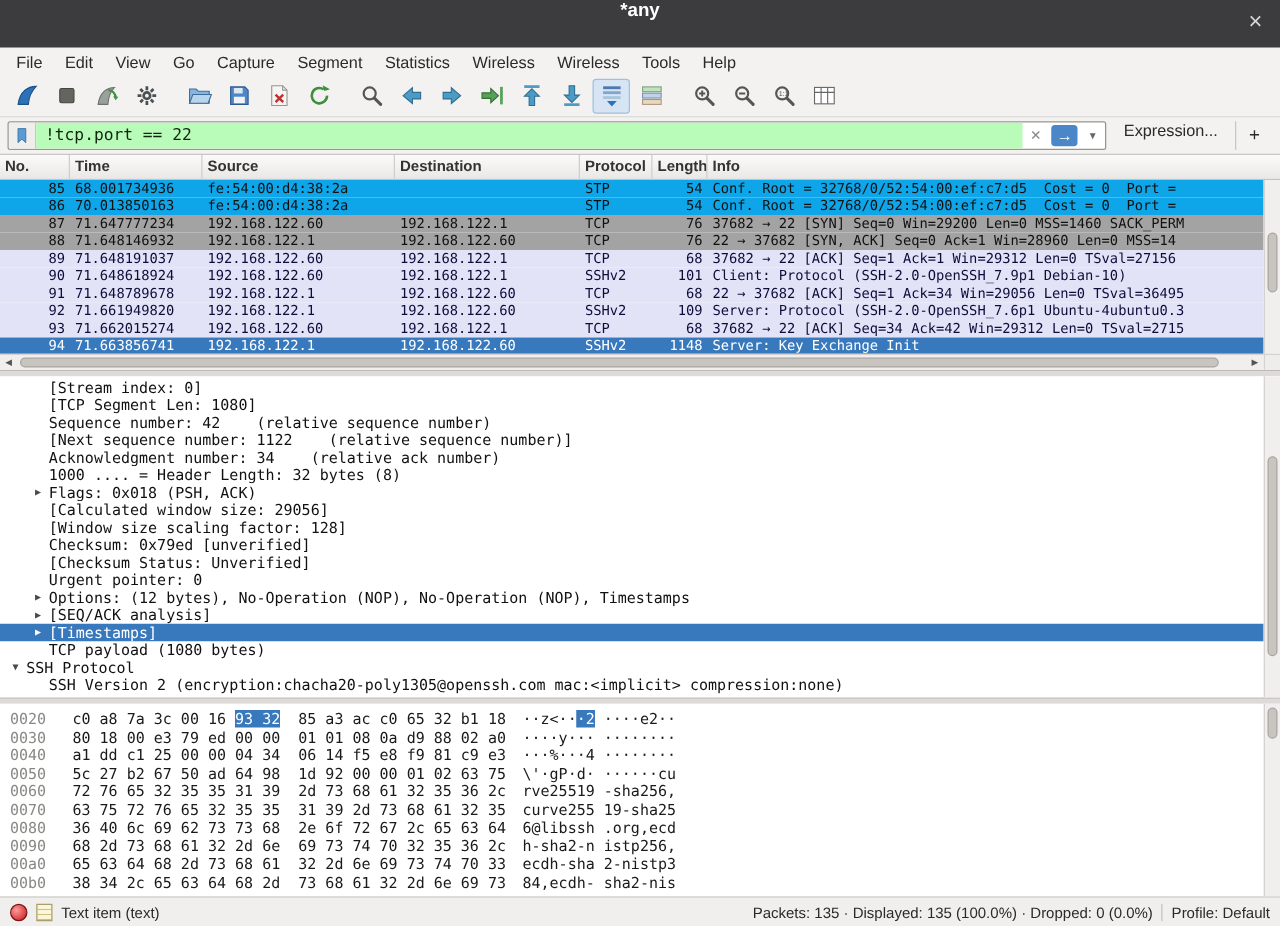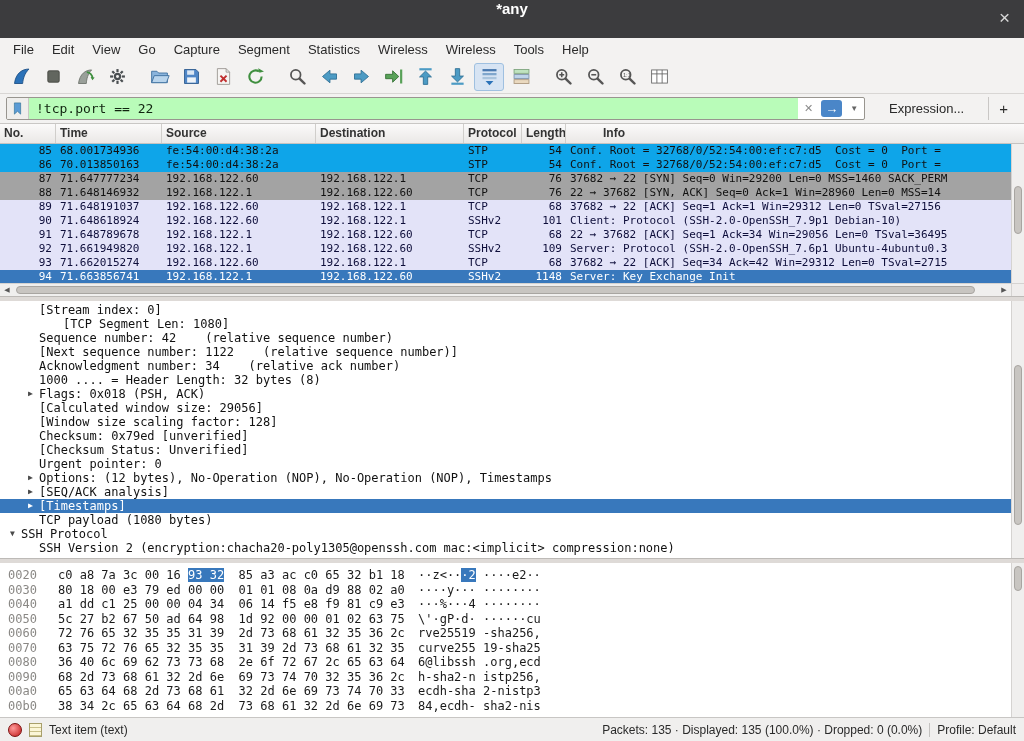--- a/index.html
+++ b/index.html
@@ -17,21 +17,21 @@
   .menu-item{padding:2px 9px;font-size:13px;color:#2a2a2a;white-space:nowrap}
 
   
   .toolbar{height:34px;background:#f3f2f1;display:flex;align-items:center;padding:0 5px;border-bottom:1px solid #d8d6d4;flex-shrink:0}
   .tb-btn{width:30px;height:28px;display:flex;align-items:center;justify-content:center;border-radius:3px;margin:0 1px;border:1px solid transparent}
   .tb-btn.active{background:#d7e4f3;border:1px solid #9fc0e0}
   .tb-ic,.tb-ic svg{width:21px;height:21px;display:block}
   .tb-sep{width:10px;height:22px}
 
   
-  .filterbar{height:30px;background:#f3f2f1;display:flex;align-items:center;padding:3px 6px;border-bottom:1px solid #c9c7c5;gap:16px;flex-shrink:0}
+  .filterbar{height:30px;background:#f3f2f1;display:flex;padding:3px 6px;border-bottom:1px solid #c9c7c5;gap:6px;flex-shrink:0}
   .fwrap{flex:1;display:flex;align-items:center;height:23px;border:1px solid #98958f;border-radius:2px;background:#fff;overflow:hidden}
   .fbookmark{width:22px;height:100%;display:flex;align-items:center;justify-content:center;background:#efeeec;border-right:1px solid #c9c7c5;flex-shrink:0}
   .fbookmark svg{width:15px;height:15px}
   .finput{flex:1;height:100%;background:#b9fcb9;display:flex;align-items:center;padding:0 7px;font-family:"DejaVu Sans Mono","Liberation Mono",monospace;font-size:13px;color:#10240f;overflow:hidden;white-space:nowrap}
   .fclear{color:#8a8a8a;font-size:11px;padding:0 6px}
   .fapply{width:21px;height:17px;background:#4a86c8;color:#fff;border-radius:3px;display:flex;align-items:center;justify-content:center;font-size:13px;margin:0 2px;line-height:1}
   .fcaret{color:#666;font-size:8px;padding:0 6px}
   .fexpr{font-size:13px;color:#2a2a2a;padding:0 8px;white-space:nowrap}
   .fadd{font-size:15px;color:#2a2a2a;padding:0 10px;border-left:1px solid #c9c7c5;align-self:stretch;display:flex;align-items:center}
 
@@ -309,21 +309,21 @@
   </div>
 
   <div class="plist">
     <div class="plheader">
         <div class="plh-cell" style="width: 56px;">No.</div>
         <div class="plh-cell" style="width: 106px;">Time</div>
         <div class="plh-cell" style="width: 154px;">Source</div>
         <div class="plh-cell" style="width: 148px;">Destination</div>
         <div class="plh-cell" style="width: 58px;">Protocol</div>
         <div class="plh-cell" style="width: 44px;">Length</div>
-        <div class="plh-cell" style="flex: 1 1 0%; border-right: none; margin-left: 33px;">Info</div>
+        <div class="plh-cell" style="flex: 1 1 0%; border-right: none;">Info</div>
       </div>
     <div class="plbody">
         <div class="pl-row stp"><div class="pl-cell c0" style="width: 56px;">85</div><div class="pl-cell c1" style="width: 106px;">68.001734936</div><div class="pl-cell c2" style="width: 154px;">fe:54:00:d4:38:2a</div><div class="pl-cell c3" style="width: 148px;"></div><div class="pl-cell c4" style="width: 58px;">STP</div><div class="pl-cell c5" style="width: 44px;">54</div><div class="pl-cell c6" style="flex: 1 1 0%;">Conf. Root = 32768/0/52:54:00:ef:c7:d5  Cost = 0  Port = </div></div>
         <div class="pl-row stp"><div class="pl-cell c0" style="width: 56px;">86</div><div class="pl-cell c1" style="width: 106px;">70.013850163</div><div class="pl-cell c2" style="width: 154px;">fe:54:00:d4:38:2a</div><div class="pl-cell c3" style="width: 148px;"></div><div class="pl-cell c4" style="width: 58px;">STP</div><div class="pl-cell c5" style="width: 44px;">54</div><div class="pl-cell c6" style="flex: 1 1 0%;">Conf. Root = 32768/0/52:54:00:ef:c7:d5  Cost = 0  Port = </div></div>
         <div class="pl-row syn"><div class="pl-cell c0" style="width: 56px;">87</div><div class="pl-cell c1" style="width: 106px;">71.647777234</div><div class="pl-cell c2" style="width: 154px;">192.168.122.60</div><div class="pl-cell c3" style="width: 148px;">192.168.122.1</div><div class="pl-cell c4" style="width: 58px;">TCP</div><div class="pl-cell c5" style="width: 44px;">76</div><div class="pl-cell c6" style="flex: 1 1 0%;">37682 → 22 [SYN] Seq=0 Win=29200 Len=0 MSS=1460 SACK_PERM</div></div>
         <div class="pl-row syn"><div class="pl-cell c0" style="width: 56px;">88</div><div class="pl-cell c1" style="width: 106px;">71.648146932</div><div class="pl-cell c2" style="width: 154px;">192.168.122.1</div><div class="pl-cell c3" style="width: 148px;">192.168.122.60</div><div class="pl-cell c4" style="width: 58px;">TCP</div><div class="pl-cell c5" style="width: 44px;">76</div><div class="pl-cell c6" style="flex: 1 1 0%;">22 → 37682 [SYN, ACK] Seq=0 Ack=1 Win=28960 Len=0 MSS=14</div></div>
         <div class="pl-row tcp"><div class="pl-cell c0" style="width: 56px;">89</div><div class="pl-cell c1" style="width: 106px;">71.648191037</div><div class="pl-cell c2" style="width: 154px;">192.168.122.60</div><div class="pl-cell c3" style="width: 148px;">192.168.122.1</div><div class="pl-cell c4" style="width: 58px;">TCP</div><div class="pl-cell c5" style="width: 44px;">68</div><div class="pl-cell c6" style="flex: 1 1 0%;">37682 → 22 [ACK] Seq=1 Ack=1 Win=29312 Len=0 TSval=27156</div></div>
         <div class="pl-row tcp"><div class="pl-cell c0" style="width: 56px;">90</div><div class="pl-cell c1" style="width: 106px;">71.648618924</div><div class="pl-cell c2" style="width: 154px;">192.168.122.60</div><div class="pl-cell c3" style="width: 148px;">192.168.122.1</div><div class="pl-cell c4" style="width: 58px;">SSHv2</div><div class="pl-cell c5" style="width: 44px;">101</div><div class="pl-cell c6" style="flex: 1 1 0%;">Client: Protocol (SSH-2.0-OpenSSH_7.9p1 Debian-10)</div></div>
         <div class="pl-row tcp"><div class="pl-cell c0" style="width: 56px;">91</div><div class="pl-cell c1" style="width: 106px;">71.648789678</div><div class="pl-cell c2" style="width: 154px;">192.168.122.1</div><div class="pl-cell c3" style="width: 148px;">192.168.122.60</div><div class="pl-cell c4" style="width: 58px;">TCP</div><div class="pl-cell c5" style="width: 44px;">68</div><div class="pl-cell c6" style="flex: 1 1 0%;">22 → 37682 [ACK] Seq=1 Ack=34 Win=29056 Len=0 TSval=36495</div></div>
         <div class="pl-row tcp"><div class="pl-cell c0" style="width: 56px;">92</div><div class="pl-cell c1" style="width: 106px;">71.661949820</div><div class="pl-cell c2" style="width: 154px;">192.168.122.1</div><div class="pl-cell c3" style="width: 148px;">192.168.122.60</div><div class="pl-cell c4" style="width: 58px;">SSHv2</div><div class="pl-cell c5" style="width: 44px;">109</div><div class="pl-cell c6" style="flex: 1 1 0%;">Server: Protocol (SSH-2.0-OpenSSH_7.6p1 Ubuntu-4ubuntu0.3</div></div>
@@ -341,21 +341,21 @@
       <span class="arr">▶</span>
     </div>
     <div class="corner"></div>
   </div>
 
   <div class="splitter"></div>
 
   <div class="details">
     <div class="dlines">
         <div class="d-line" style="padding-left: 22px;"><span class="d-exp"></span><span class="d-text">[Stream index: 0]</span></div>
-        <div class="d-line" style="padding-left: 22px; gap: 24px;"><span class="d-exp"></span><span class="d-text">[TCP Segment Len: 1080]</span></div>
+        <div class="d-line" style="padding-left: 22px;"><span class="d-exp"></span><span class="d-text">[TCP Segment Len: 1080]</span></div>
         <div class="d-line" style="padding-left: 22px;"><span class="d-exp"></span><span class="d-text">Sequence number: 42    (relative sequence number)</span></div>
         <div class="d-line" style="padding-left: 22px;"><span class="d-exp"></span><span class="d-text">[Next sequence number: 1122    (relative sequence number)]</span></div>
         <div class="d-line" style="padding-left: 22px;"><span class="d-exp"></span><span class="d-text">Acknowledgment number: 34    (relative ack number)</span></div>
         <div class="d-line" style="padding-left: 22px;"><span class="d-exp"></span><span class="d-text">1000 .... = Header Length: 32 bytes (8)</span></div>
         <div class="d-line" style="padding-left: 22px;"><span class="d-exp">▶</span><span class="d-text">Flags: 0x018 (PSH, ACK)</span></div>
         <div class="d-line" style="padding-left: 22px;"><span class="d-exp"></span><span class="d-text">[Calculated window size: 29056]</span></div>
         <div class="d-line" style="padding-left: 22px;"><span class="d-exp"></span><span class="d-text">[Window size scaling factor: 128]</span></div>
         <div class="d-line" style="padding-left: 22px;"><span class="d-exp"></span><span class="d-text">Checksum: 0x79ed [unverified]</span></div>
         <div class="d-line" style="padding-left: 22px;"><span class="d-exp"></span><span class="d-text">[Checksum Status: Unverified]</span></div>
         <div class="d-line" style="padding-left: 22px;"><span class="d-exp"></span><span class="d-text">Urgent pointer: 0</span></div>

